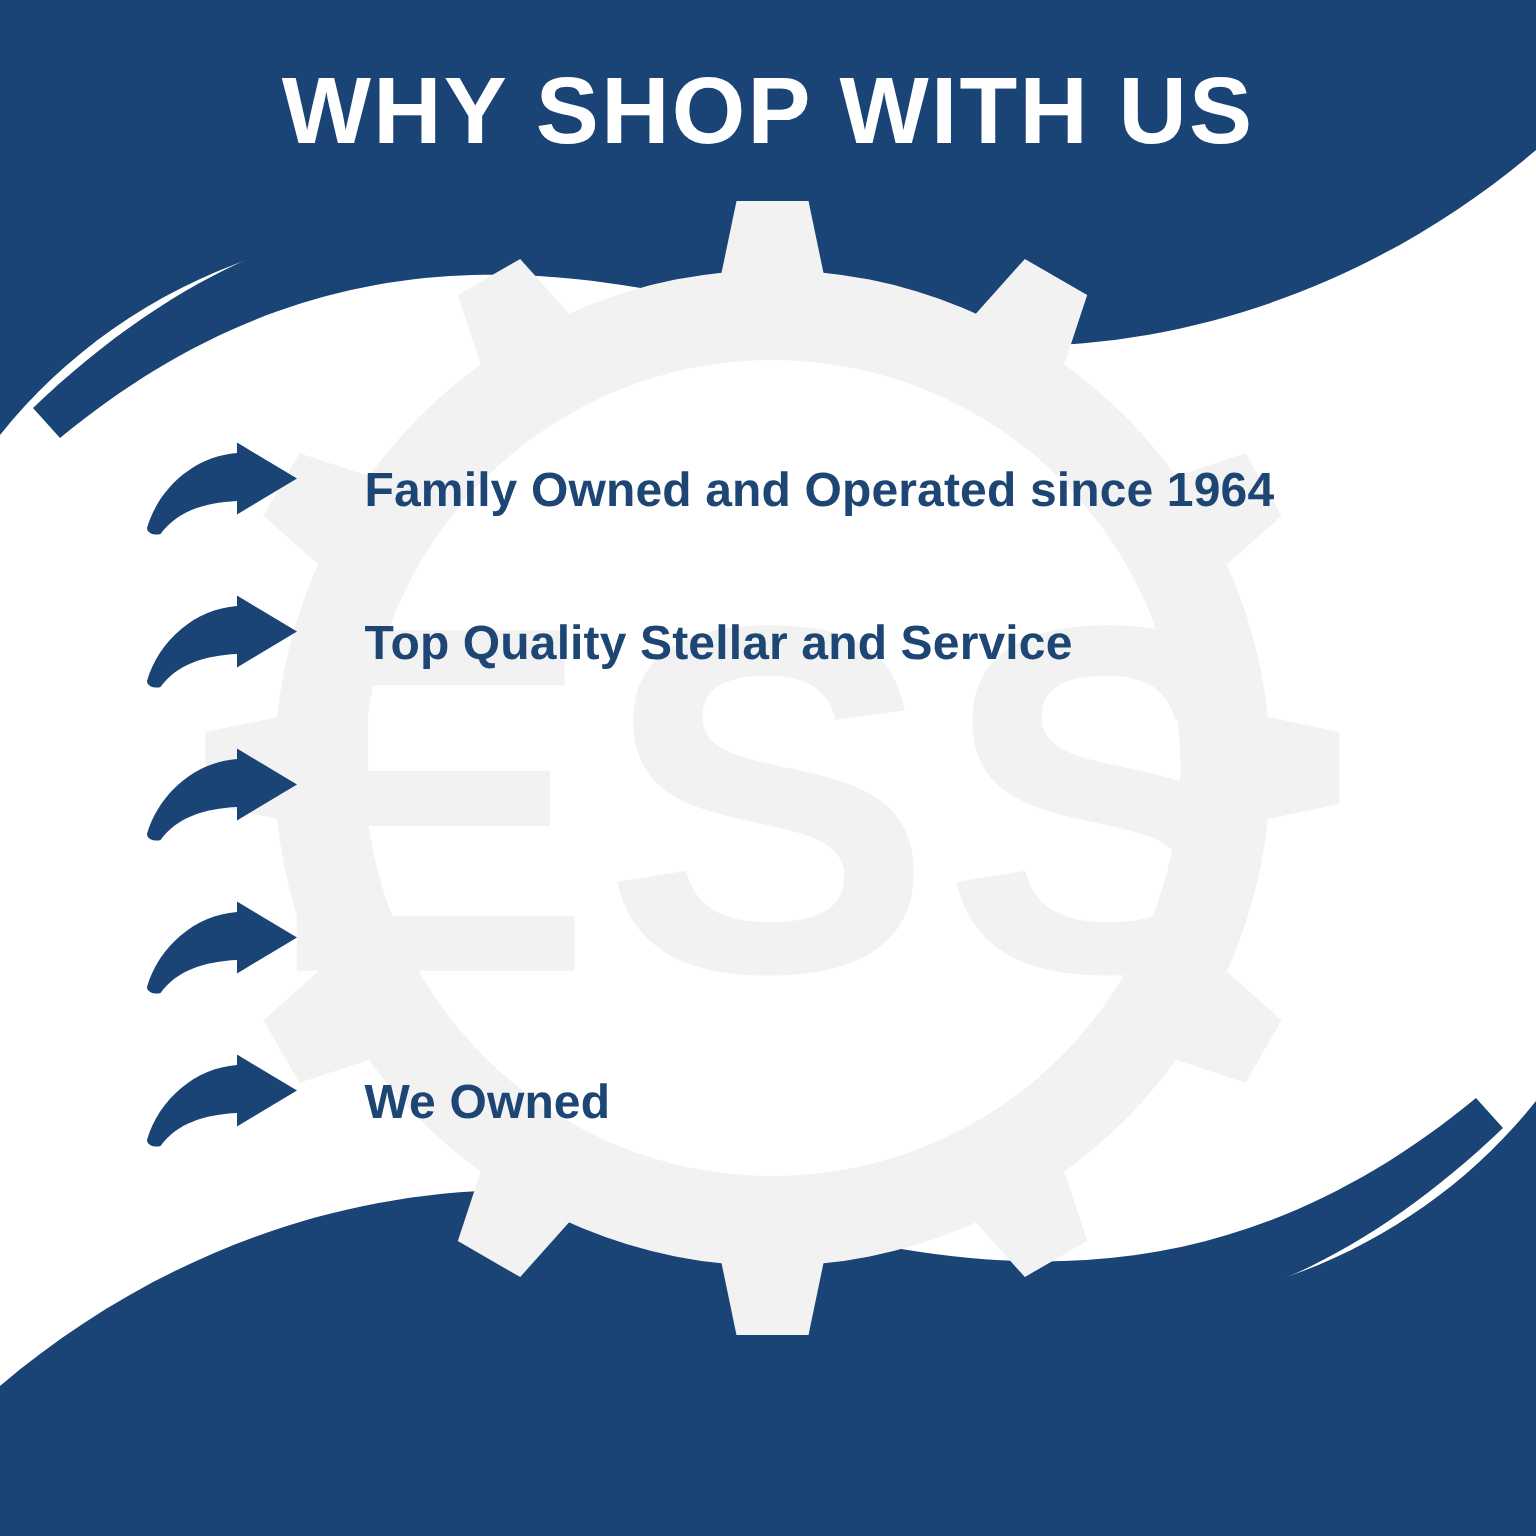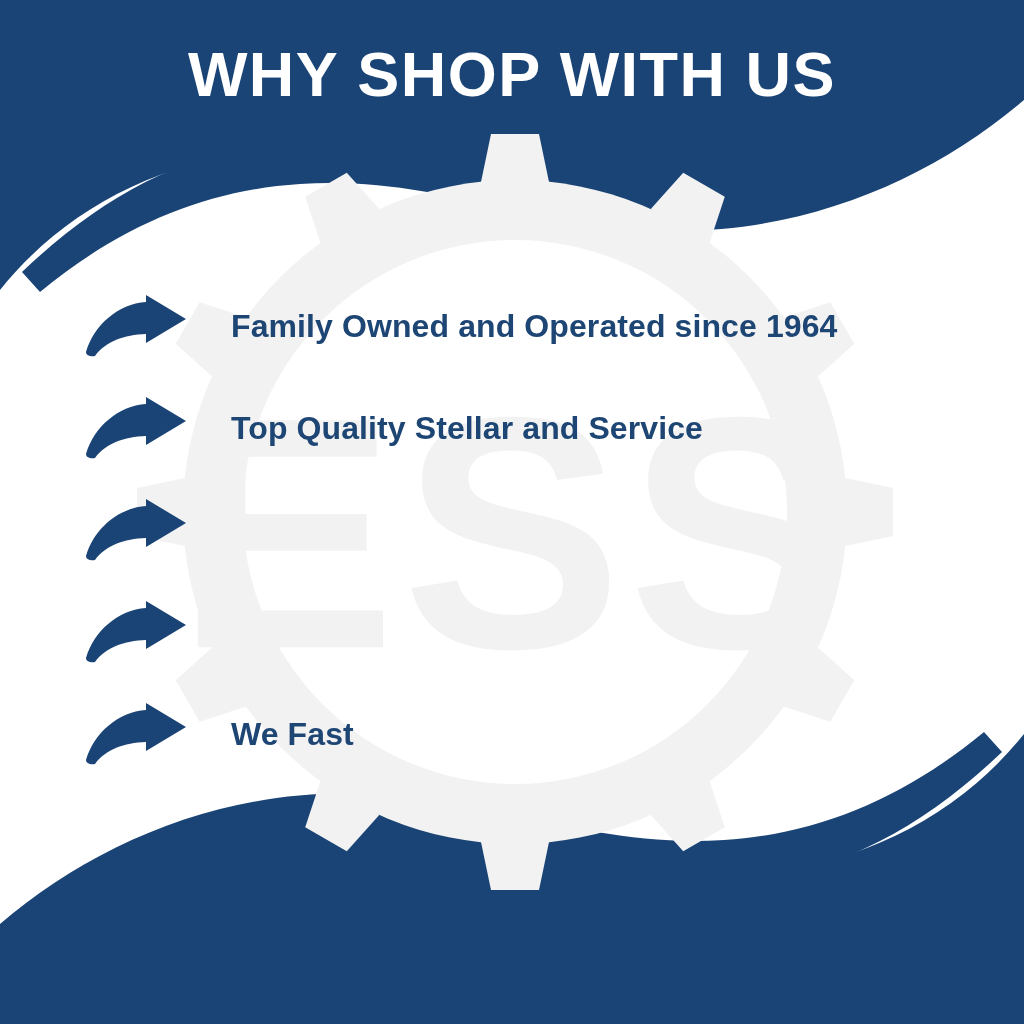--- a/index.html
+++ b/index.html
@@ -55,21 +55,21 @@
     line-height: 1.0;
     font-weight: bold;
     letter-spacing: 1.5px;
     font-family: "Liberation Sans", sans-serif;
     white-space: nowrap;
   }
 
   
   #benefits {
     position: absolute;
-    left: 84px;
+    left: 96px;
     top: 288px;
     width: 880px;
   }
   .benefit-row {
     display: flex;
     align-items: center;
     height: 76px;
     margin-bottom: 26px;
   }
   .benefit-row:last-child { margin-bottom: 0; }
@@ -210,17 +210,17 @@
     </div>
 
     <div class="benefit-row">
       <svg class="arrow-icon" viewBox="0 0 104 62">
         <path fill="#1a4476" d="M2,57
                  C 10,30 34,9 62,7
                  L62,0 L102,24 L62,48 L62,39
                  C 40,40 22,46 11,61
                  C 8,62 2,61 2,57 Z"></path>
       </svg>
-      <span class="benefit-text">We Fast</span>
+      <span class="benefit-text">We Owned</span>
     </div>
 
   </div>
 </div>
 
 </body></html>

